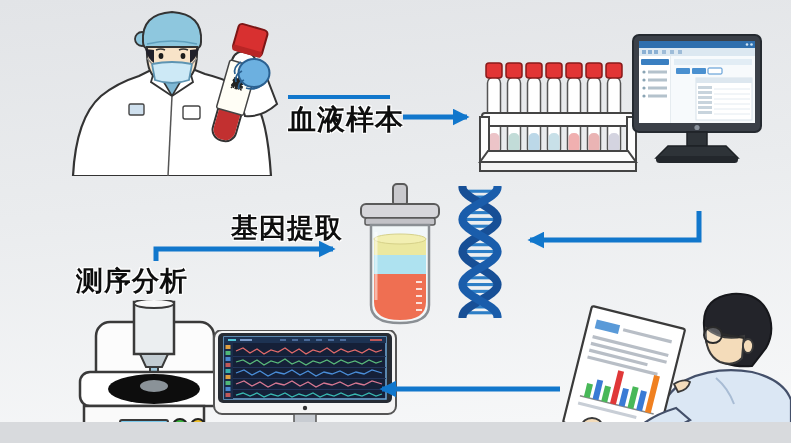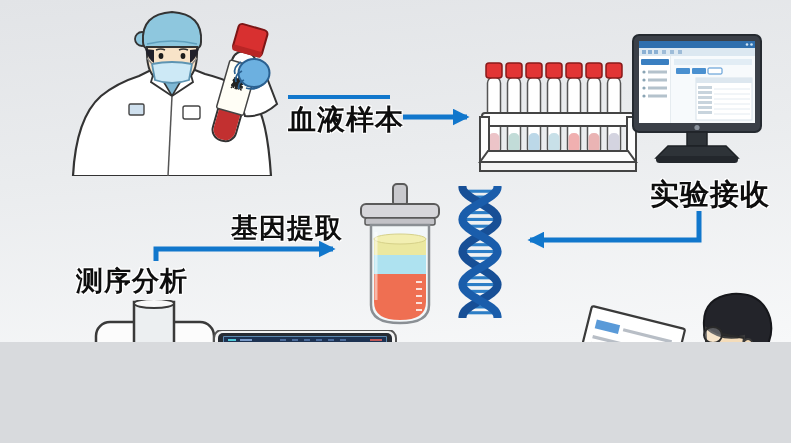--- a/index.html
+++ b/index.html
@@ -1,17 +1,17 @@
 <!DOCTYPE html>
 <html><head>
 <meta charset="utf-8">
 <style>
   html,body{margin:0;padding:0;background:#d8dadd;}
   .canvas{
-    position:relative;width:791px;height:342px;overflow:hidden;
+    position:relative;width:791px;height:422px;overflow:hidden;
     background:linear-gradient(175deg,#e2e4e7 0%,#eaecee 45%,#f7f8f9 100%);
     font-family:"Liberation Sans",sans-serif;
   }
   .illu{position:absolute;z-index:2;}
   .arrows{position:absolute;left:0;top:0;z-index:6;}
   .step-label{
     position:absolute;z-index:8;font-weight:800;color:#0e0e0e;white-space:nowrap;
     text-shadow:0 0 3px #fff,1px 1px 0 #fff,-1px -1px 0 #fff,1px -1px 0 #fff,-1px 1px 0 #fff;
     letter-spacing:1px;
   }
@@ -41,21 +41,20 @@
       </marker>
     </defs>
     <line x1="288" y1="97" x2="390" y2="97" stroke="#1177cc" stroke-width="4"></line>
     <polyline points="403,117 467,117" fill="none" stroke="#1177cc" stroke-width="5" marker-end="url(#ah)"></polyline>
     <polyline points="699,211 699,240 530,240" fill="none" stroke="#1177cc" stroke-width="5" marker-end="url(#ah)"></polyline>
     <polyline points="156,261 156,249 333,249" fill="none" stroke="#1177cc" stroke-width="5" marker-end="url(#ah)"></polyline>
     <polyline points="560,389 382,389" fill="none" stroke="#1177cc" stroke-width="5" marker-end="url(#ah)"></polyline>
   </svg>
 
   <div class="step-label lbl-blood">血液样本</div>
-  <div class="step-label lbl-recv">实验接收</div>
   <div class="step-label lbl-extract">基因提取</div>
   <div class="step-label lbl-seq">测序分析</div>
 
   <div class="illu pos-nurse">
     <svg width="235" height="170" viewBox="0 0 235 170">
 
       <path d="M18,170 Q21,112 46,90 Q62,77 84,70 L100,62 L135,62 L150,68 Q186,77 198,94 Q212,108 216,170 Z" fill="#ffffff" stroke="#333" stroke-width="2.2"></path>
 
       <path d="M101,63 L117,90 L133,63 Z" fill="#7fb8d4" stroke="#333" stroke-width="1.6"></path>
       <path d="M109,63 L117,76 L125,63 Z" fill="#a9d3e6"></path>

